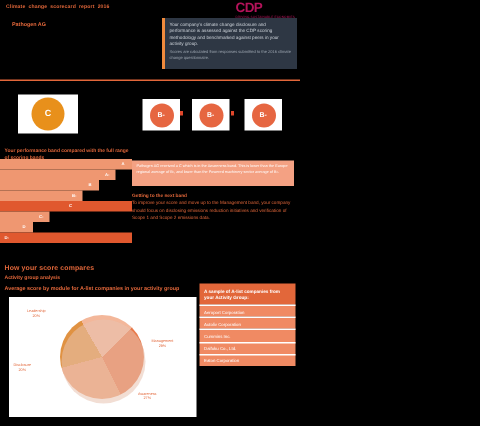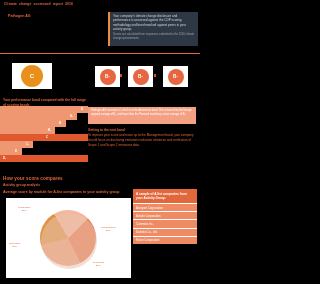--- a/index.html
+++ b/index.html
@@ -114,20 +114,25 @@
 </style>
 </head>
 <body>
 
 <div class="page">
 
   <div class="header">
     <div class="hdr-title">Climate change scorecard report 2016</div>
     <div class="hdr-sub">Pathogen AG</div>
 
+    <div class="logo">
+      <div class="logo-word">CDP</div>
+      <div class="logo-tag">DRIVING SUSTAINABLE ECONOMIES</div>
+      <div class="logo-bar"></div>
+    </div>
 
     <div class="navybox">
       <p>Your company's climate change disclosure and performance is assessed against the CDP scoring methodology and benchmarked against peers in your activity group.</p>
       <p class="nb-small">Scores are calculated from responses submitted to the 2016 climate change questionnaire.</p>
     </div>
     <div class="rule-orange"></div>
   </div>
 
   <div class="scores">
     <div class="score-card big">

